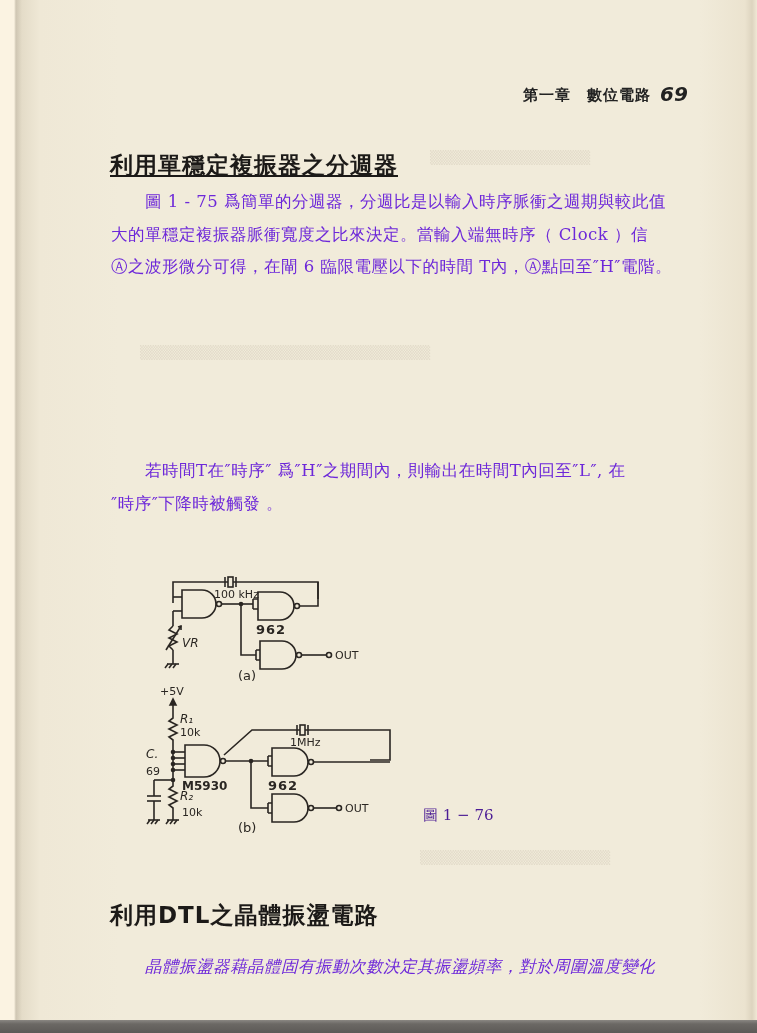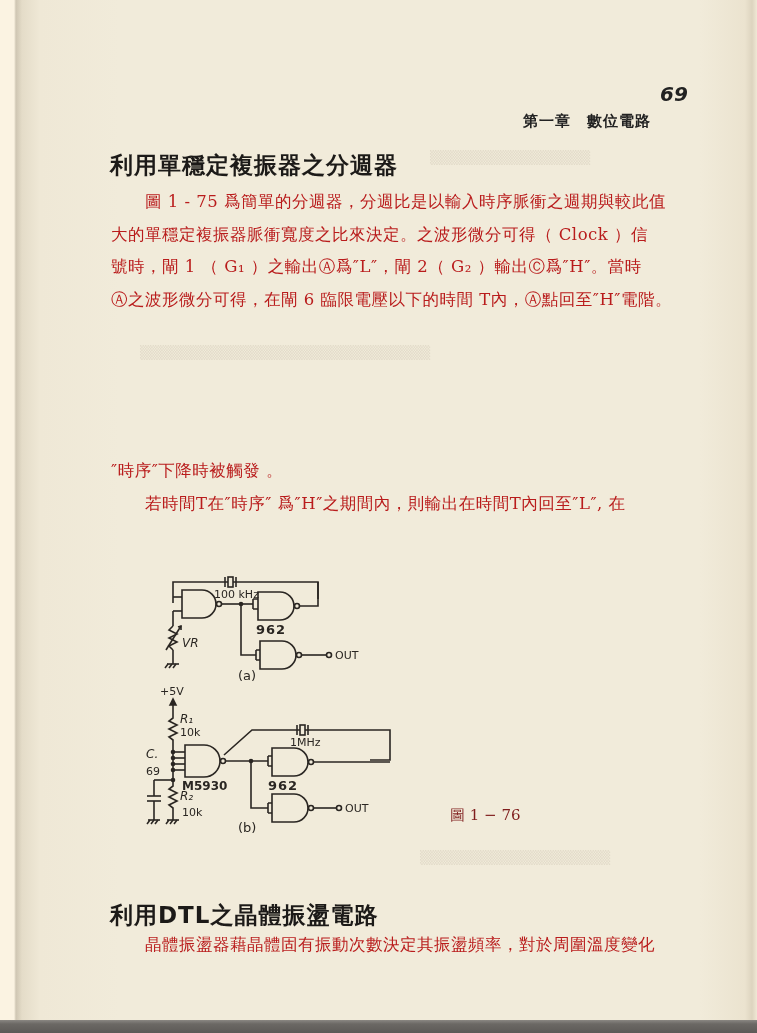--- a/index.html
+++ b/index.html
@@ -13,75 +13,74 @@
     position:absolute; left:0; top:0; width:757px; height:1020px;
     background:
       linear-gradient(90deg, #fbf3e2 0px, #fbf3e2 14px, #cfc6b3 16px, #e4dcc8 22px, #efe8d6 40px, #f1ebda 120px, #f1ebda 700px, #ebe3cf 745px, #ddd4bf 752px, #f0e8d5 757px);
   }
   .bottom-edge {
     position:absolute; left:0; top:1020px; width:757px; height:13px;
     background: linear-gradient(180deg, #8a8782 0px, #6b6864 4px, #5d5a57 13px);
   }
   .running-head {
     position:absolute; top:86px; left:523px; font-size:15px; font-weight:bold;
-    font-family:"DejaVu Sans", sans-serif; letter-spacing:1px; color:#222;margin-top:26px;
+    font-family:"DejaVu Sans", sans-serif; letter-spacing:1px; color:#222;
   }
   .page-number {
     position:absolute; top:82px; left:660px; font-size:20px; font-weight:bold; font-style:italic;
     font-family:"DejaVu Sans", sans-serif; color:#222;
   }
   .section-title {
     position:absolute; left:110px; font-size:23px; font-weight:bold;
     font-family:"DejaVu Sans", sans-serif; color:#1c1a18; letter-spacing:1px;
   }
   .para {
     position:absolute; left:111px; width:580px; font-size:16.5px; line-height:32.5px;
-    color:#b91c1c; letter-spacing:0.5px; text-align:justify;
+    color:#6d28d9; letter-spacing:0.5px; text-align:justify;
   }
   .para .line { display:block; white-space:nowrap; }
   .indent { padding-left:34px; }
   .figure {
     position:absolute; left:140px; top:568px; width:260px; height:280px;
   }
   .fig-caption {
-    position:absolute; left:423px; top:806px; font-size:15px; color:#7f1d1d;margin-left:27px;
+    position:absolute; left:423px; top:806px; font-size:15px; color:#4c1d95;
   }
   .bleed {
     position:absolute; color:#d7cfbc; font-size:13px; opacity:0.55; white-space:nowrap;
   }
   svg text { font-family:"DejaVu Sans", sans-serif; }
 </style>
 </head>
 <body>
 
 <div class="page"></div>
 <div class="bottom-edge"></div>
 
 <div class="bleed" style="left:430px;top:150px;">▒▒▒▒▒▒▒▒▒▒▒▒▒▒▒▒</div>
 <div class="bleed" style="left:140px;top:345px;">▒▒▒▒▒▒▒▒▒▒▒▒▒▒▒▒▒▒▒▒▒▒▒▒▒▒▒▒▒</div>
 <div class="bleed" style="left:420px;top:850px;">▒▒▒▒▒▒▒▒▒▒▒▒▒▒▒▒▒▒▒</div>
 
 <div class="running-head">第一章　數位電路</div>
 <div class="page-number">69</div>
 
-<div class="section-title" style="top:150px;">利用單穩定複振器之分週器</div>
+<div class="section-title" style="top:150px;text-decoration:underline;">利用單穩定複振器之分週器</div>
 
 <div class="para" style="top:186px;">
   <span class="line indent">圖 1 - 75 爲簡單的分週器，分週比是以輸入時序脈衝之週期與較此值</span>
-  <span class="line">大的單穩定複振器脈衝寬度之比來決定。之波形微分可得（ Clock ）信</span>
-  <span class="line">號時，閘 1 （ G₁ ）之輸出Ⓐ爲″L″，閘 2（ G₂ ）輸出Ⓒ爲″H″。當時</span>
+  <span class="line">大的單穩定複振器脈衝寬度之比來決定。當輸入端無時序（ Clock ）信</span>
   <span class="line">Ⓐ之波形微分可得，在閘 6 臨限電壓以下的時間 T內，Ⓐ點回至″H″電階。</span>
 </div>
 
 <div class="para" style="top:365px;">
 </div>
 
 <div class="para" style="top:455px;">
+  <span class="line indent">若時間T在″時序″ 爲″H″之期間內，則輸出在時間T內回至″L″, 在</span>
   <span class="line">″時序″下降時被觸發 。</span>
-  <span class="line indent">若時間T在″時序″ 爲″H″之期間內，則輸出在時間T內回至″L″, 在</span>
 </div>
 
 <div class="figure">
   <svg width="260" height="280" viewBox="0 0 260 280">
     <g stroke="#2a2622" stroke-width="1.6" fill="none">
 
       <path d="M33 35 L33 14 L178 14 L178 31"></path>
 
       <rect x="88" y="9" width="5" height="10" fill="#f1ebda"></rect>
       <line x1="85" y1="9" x2="85" y2="19"></line>
@@ -192,15 +191,15 @@
       <text x="40" y="232" font-size="12" font-style="italic">R₂</text>
       <text x="42" y="248" font-size="11">10k</text>
       <text x="205" y="244" font-size="11">OUT</text>
       <text x="98" y="264" font-size="13">(b)</text>
     </g>
   </svg>
 </div>
 <div class="fig-caption">圖 1 − 76</div>
 
 <div class="section-title" style="top:900px;text-align:right;">利用DTL之晶體振盪電路</div>
-<div class="para" style="top:929px;">
+<div class="para" style="top:951px;font-style:italic;">
   <span class="line indent">晶體振盪器藉晶體固有振動次數決定其振盪頻率，對於周圍溫度變化</span>
 </div>
 
 </body></html>

